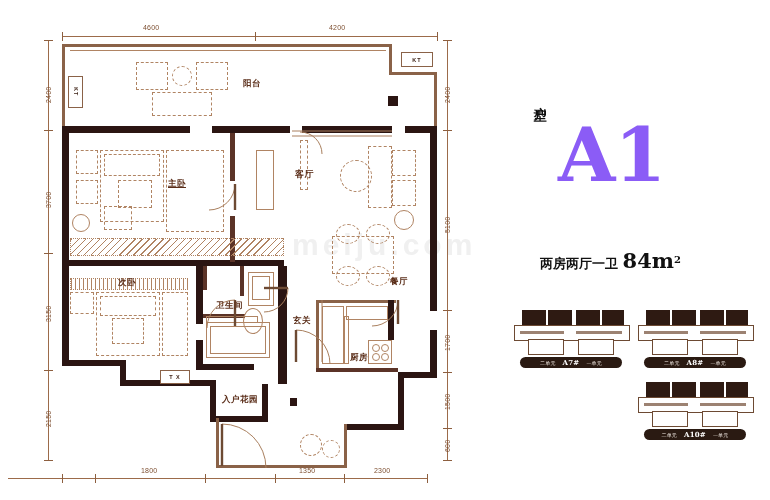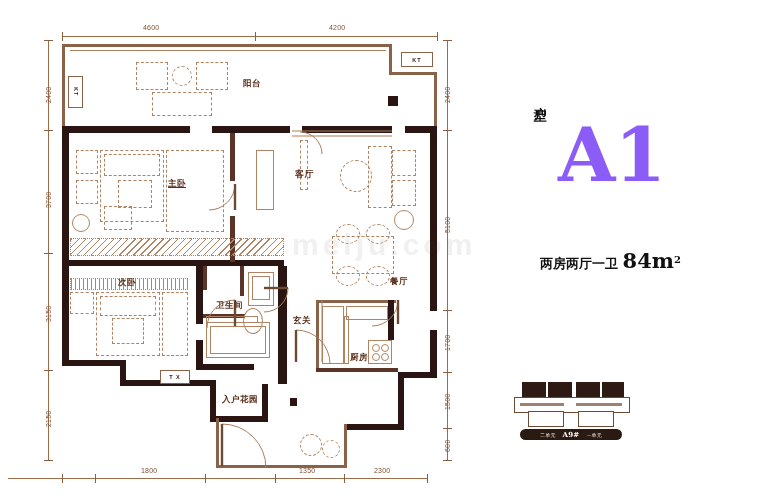--- a/index.html
+++ b/index.html
@@ -295,34 +295,66 @@
     <div class="huxing" style="left:33px;top:96px;height:46px;">户型</div>
 
     <div class="a1" style="left:58px;top:70px;">A1</div>
 
 
     <div class="sub2" style="left:40px;top:248px;">
       <span>两房两厅一卫</span>
       <span class="num">84</span><span class="num">m</span><span class="sup">2</span>
     </div>
 
-
-
-    <div class="kp" style="left:14px;top:382px;">
+    <div class="kp" style="left:14px;top:310px;">
       <div class="kp-dark" style="left:8px;top:0px;width:24px;height:15px;"></div>
       <div class="kp-dark" style="left:34px;top:0px;width:24px;height:15px;"></div>
       <div class="kp-dark" style="left:62px;top:0px;width:24px;height:15px;"></div>
       <div class="kp-dark" style="left:88px;top:0px;width:22px;height:15px;"></div>
       <div class="kp-bar" style="left:0px;top:15px;width:114px;height:14px;"></div>
       <div class="kp-mid" style="left:6px;top:21px;width:44px;height:3px;"></div>
       <div class="kp-mid" style="left:62px;top:21px;width:46px;height:3px;"></div>
       <div class="kp-bar" style="left:14px;top:29px;width:34px;height:14px;"></div>
       <div class="kp-bar" style="left:64px;top:29px;width:34px;height:14px;"></div>
       <div class="kp-pill" style="top:47px;">
         <span>二单元</span>
-        <span class="code">A9#</span>
+        <span class="code">A7#</span>
         <span>一单元</span>
       </div>
     </div>
 
+    <div class="kp" style="left:138px;top:310px;">
+      <div class="kp-dark" style="left:8px;top:0px;width:24px;height:15px;"></div>
+      <div class="kp-dark" style="left:34px;top:0px;width:24px;height:15px;"></div>
+      <div class="kp-dark" style="left:62px;top:0px;width:24px;height:15px;"></div>
+      <div class="kp-dark" style="left:88px;top:0px;width:22px;height:15px;"></div>
+      <div class="kp-bar" style="left:0px;top:15px;width:114px;height:14px;"></div>
+      <div class="kp-mid" style="left:6px;top:21px;width:44px;height:3px;"></div>
+      <div class="kp-mid" style="left:62px;top:21px;width:46px;height:3px;"></div>
+      <div class="kp-bar" style="left:14px;top:29px;width:34px;height:14px;"></div>
+      <div class="kp-bar" style="left:64px;top:29px;width:34px;height:14px;"></div>
+      <div class="kp-pill" style="top:47px;">
+        <span>二单元</span>
+        <span class="code">A8#</span>
+        <span>一单元</span>
+      </div>
+    </div>
+
+
+    <div class="kp" style="left:138px;top:382px;">
+      <div class="kp-dark" style="left:8px;top:0px;width:24px;height:15px;"></div>
+      <div class="kp-dark" style="left:34px;top:0px;width:24px;height:15px;"></div>
+      <div class="kp-dark" style="left:62px;top:0px;width:24px;height:15px;"></div>
+      <div class="kp-dark" style="left:88px;top:0px;width:22px;height:15px;"></div>
+      <div class="kp-bar" style="left:0px;top:15px;width:114px;height:14px;"></div>
+      <div class="kp-mid" style="left:6px;top:21px;width:44px;height:3px;"></div>
+      <div class="kp-mid" style="left:62px;top:21px;width:46px;height:3px;"></div>
+      <div class="kp-bar" style="left:14px;top:29px;width:34px;height:14px;"></div>
+      <div class="kp-bar" style="left:64px;top:29px;width:34px;height:14px;"></div>
+      <div class="kp-pill" style="top:47px;">
+        <span>二单元</span>
+        <span class="code">A10#</span>
+        <span>一单元</span>
+      </div>
+    </div>
 
   </div>
 </div>
 
 </body></html>

